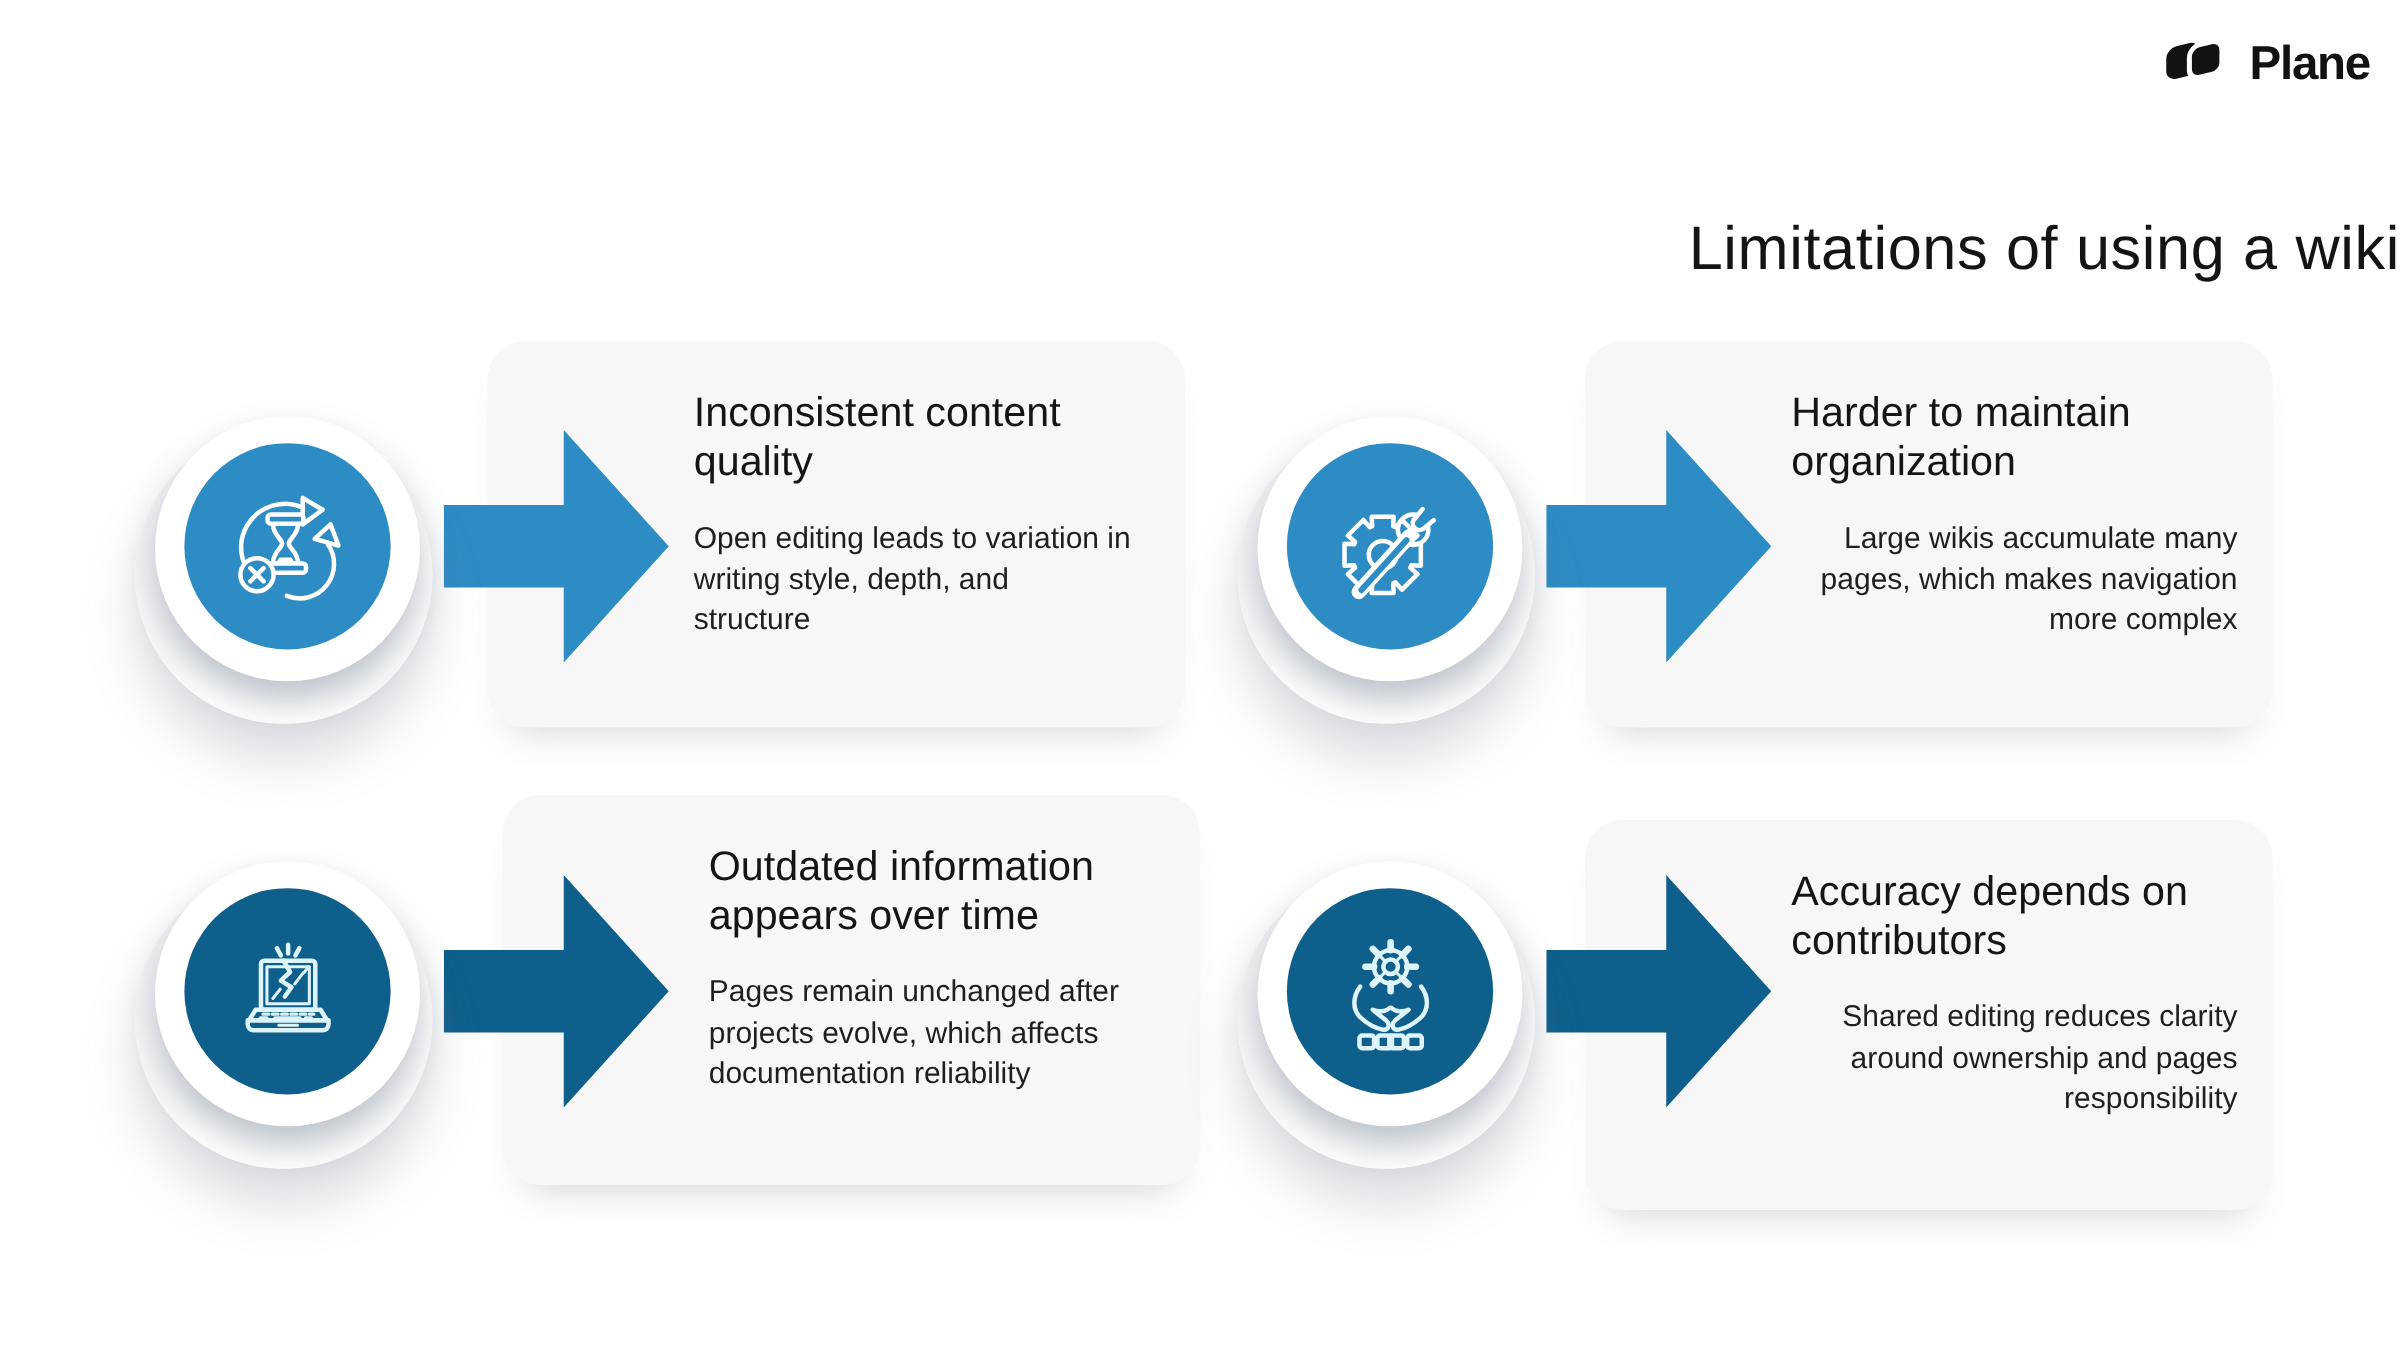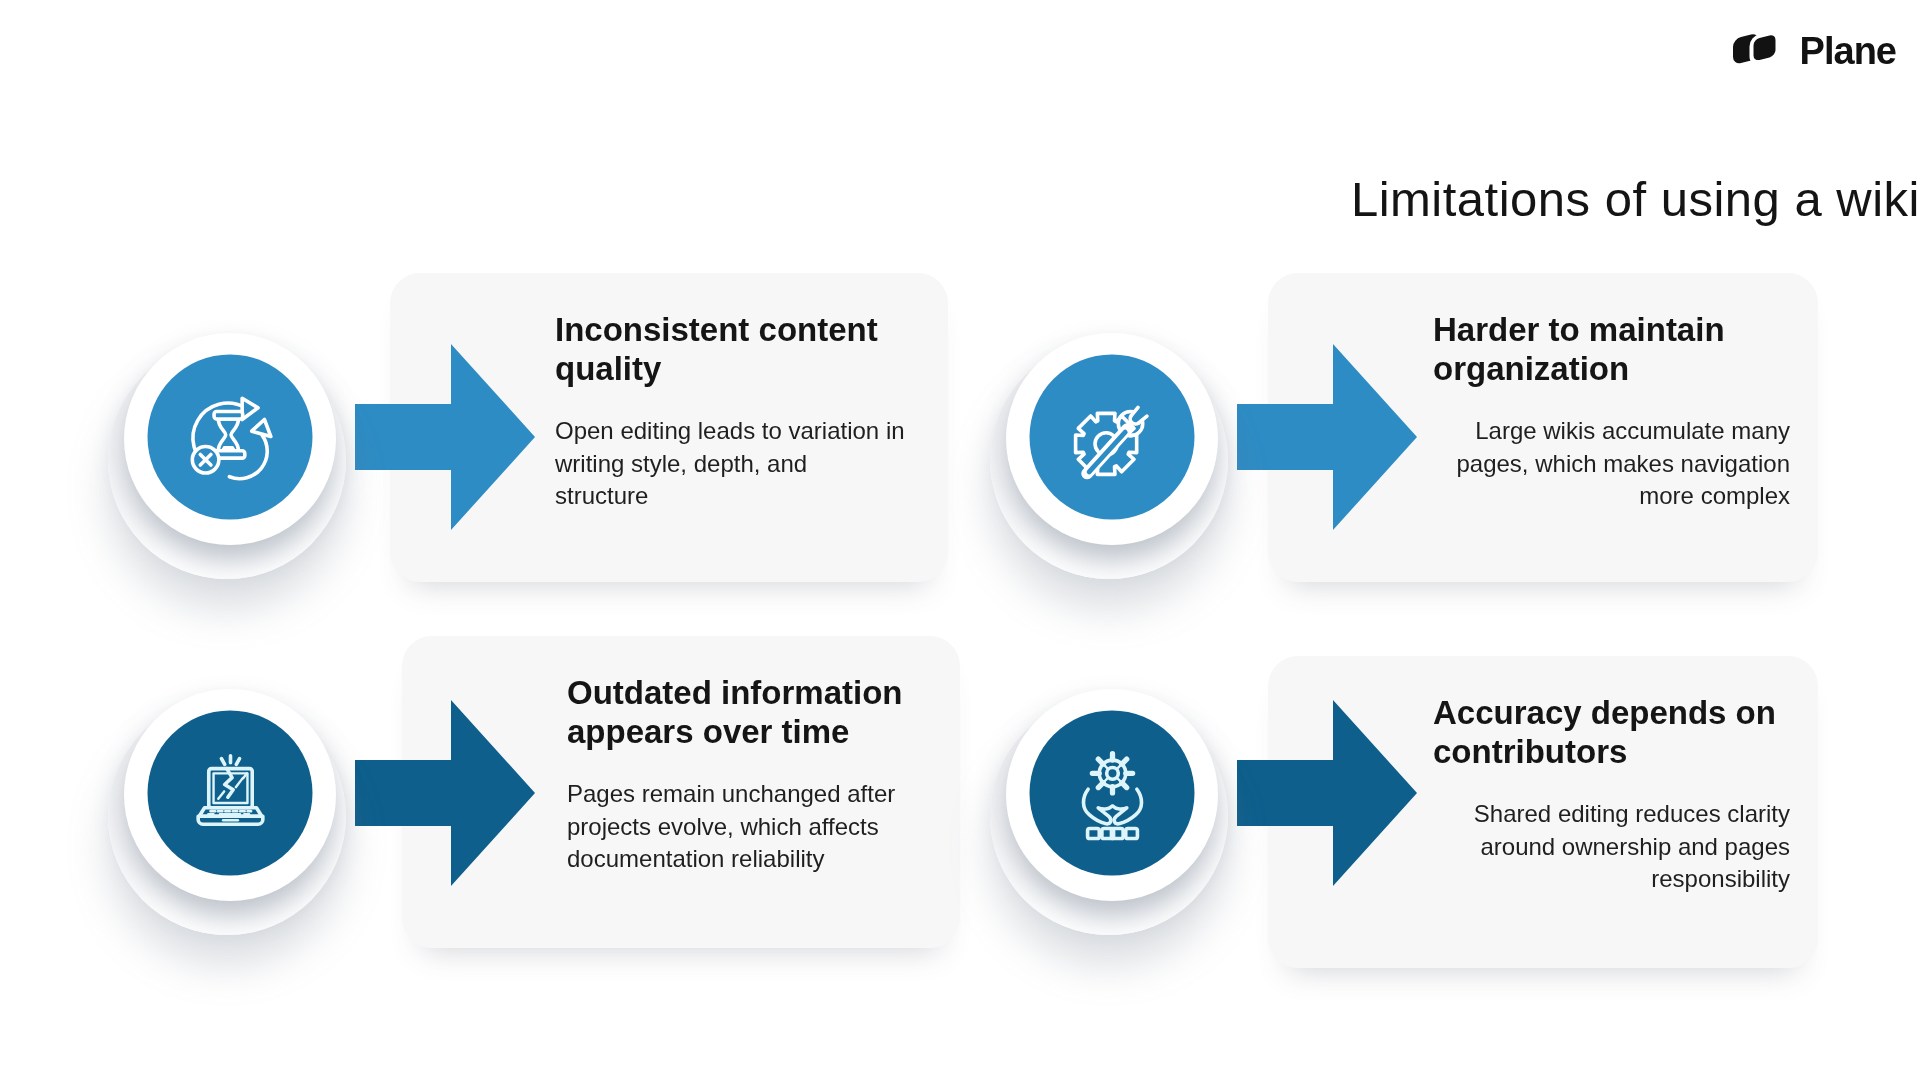--- a/index.html
+++ b/index.html
@@ -10,21 +10,21 @@
   .page-title{position:absolute;top:138px;left:0;width:100%;text-align:right;
               font-size:49px;font-weight:500;color:#141414;letter-spacing:.5px;}
   .logo{position:absolute;top:28px;right:24px;display:flex;align-items:center;gap:10px;}
   .logo-text{font-size:38px;font-weight:700;color:#121212;letter-spacing:-1px;}
 
   
   .feature{position:absolute;left:0;top:0;width:0;height:0;}
   .card{position:absolute;background:var(--card-bg);border-radius:30px;z-index:1;
         box-sizing:border-box;padding:38px 28px 0 165px;
         box-shadow:0 22px 30px -20px rgba(70,80,95,.25);}
-  .card h3{margin:0;font-size:33px;line-height:1.18;font-weight:700;color:#151515;max-width:345px;}
+  .card h3{margin:0;font-size:33px;line-height:1.18;font-weight:400;color:#151515;max-width:345px;}
   .card p{margin:26px 0 0 0;font-size:24px;line-height:1.36;font-weight:400;color:#1f1f1f;max-width:352px;}
   .col-right .card p{max-width:362px;text-align:right;}
 
   .q0 .card{left:390px;top:273px;width:558px;height:309px;}
   .q1 .card{left:1268px;top:273px;width:550px;height:309px;}
   .q2 .card{left:402px;top:636px;width:558px;height:312px;}
   .q3 .card{left:1268px;top:656px;width:550px;height:312px;}
 
   .arrow{position:absolute;z-index:2;width:182px;height:190px;}
   .q0 .arrow{left:355px;top:342px;}

